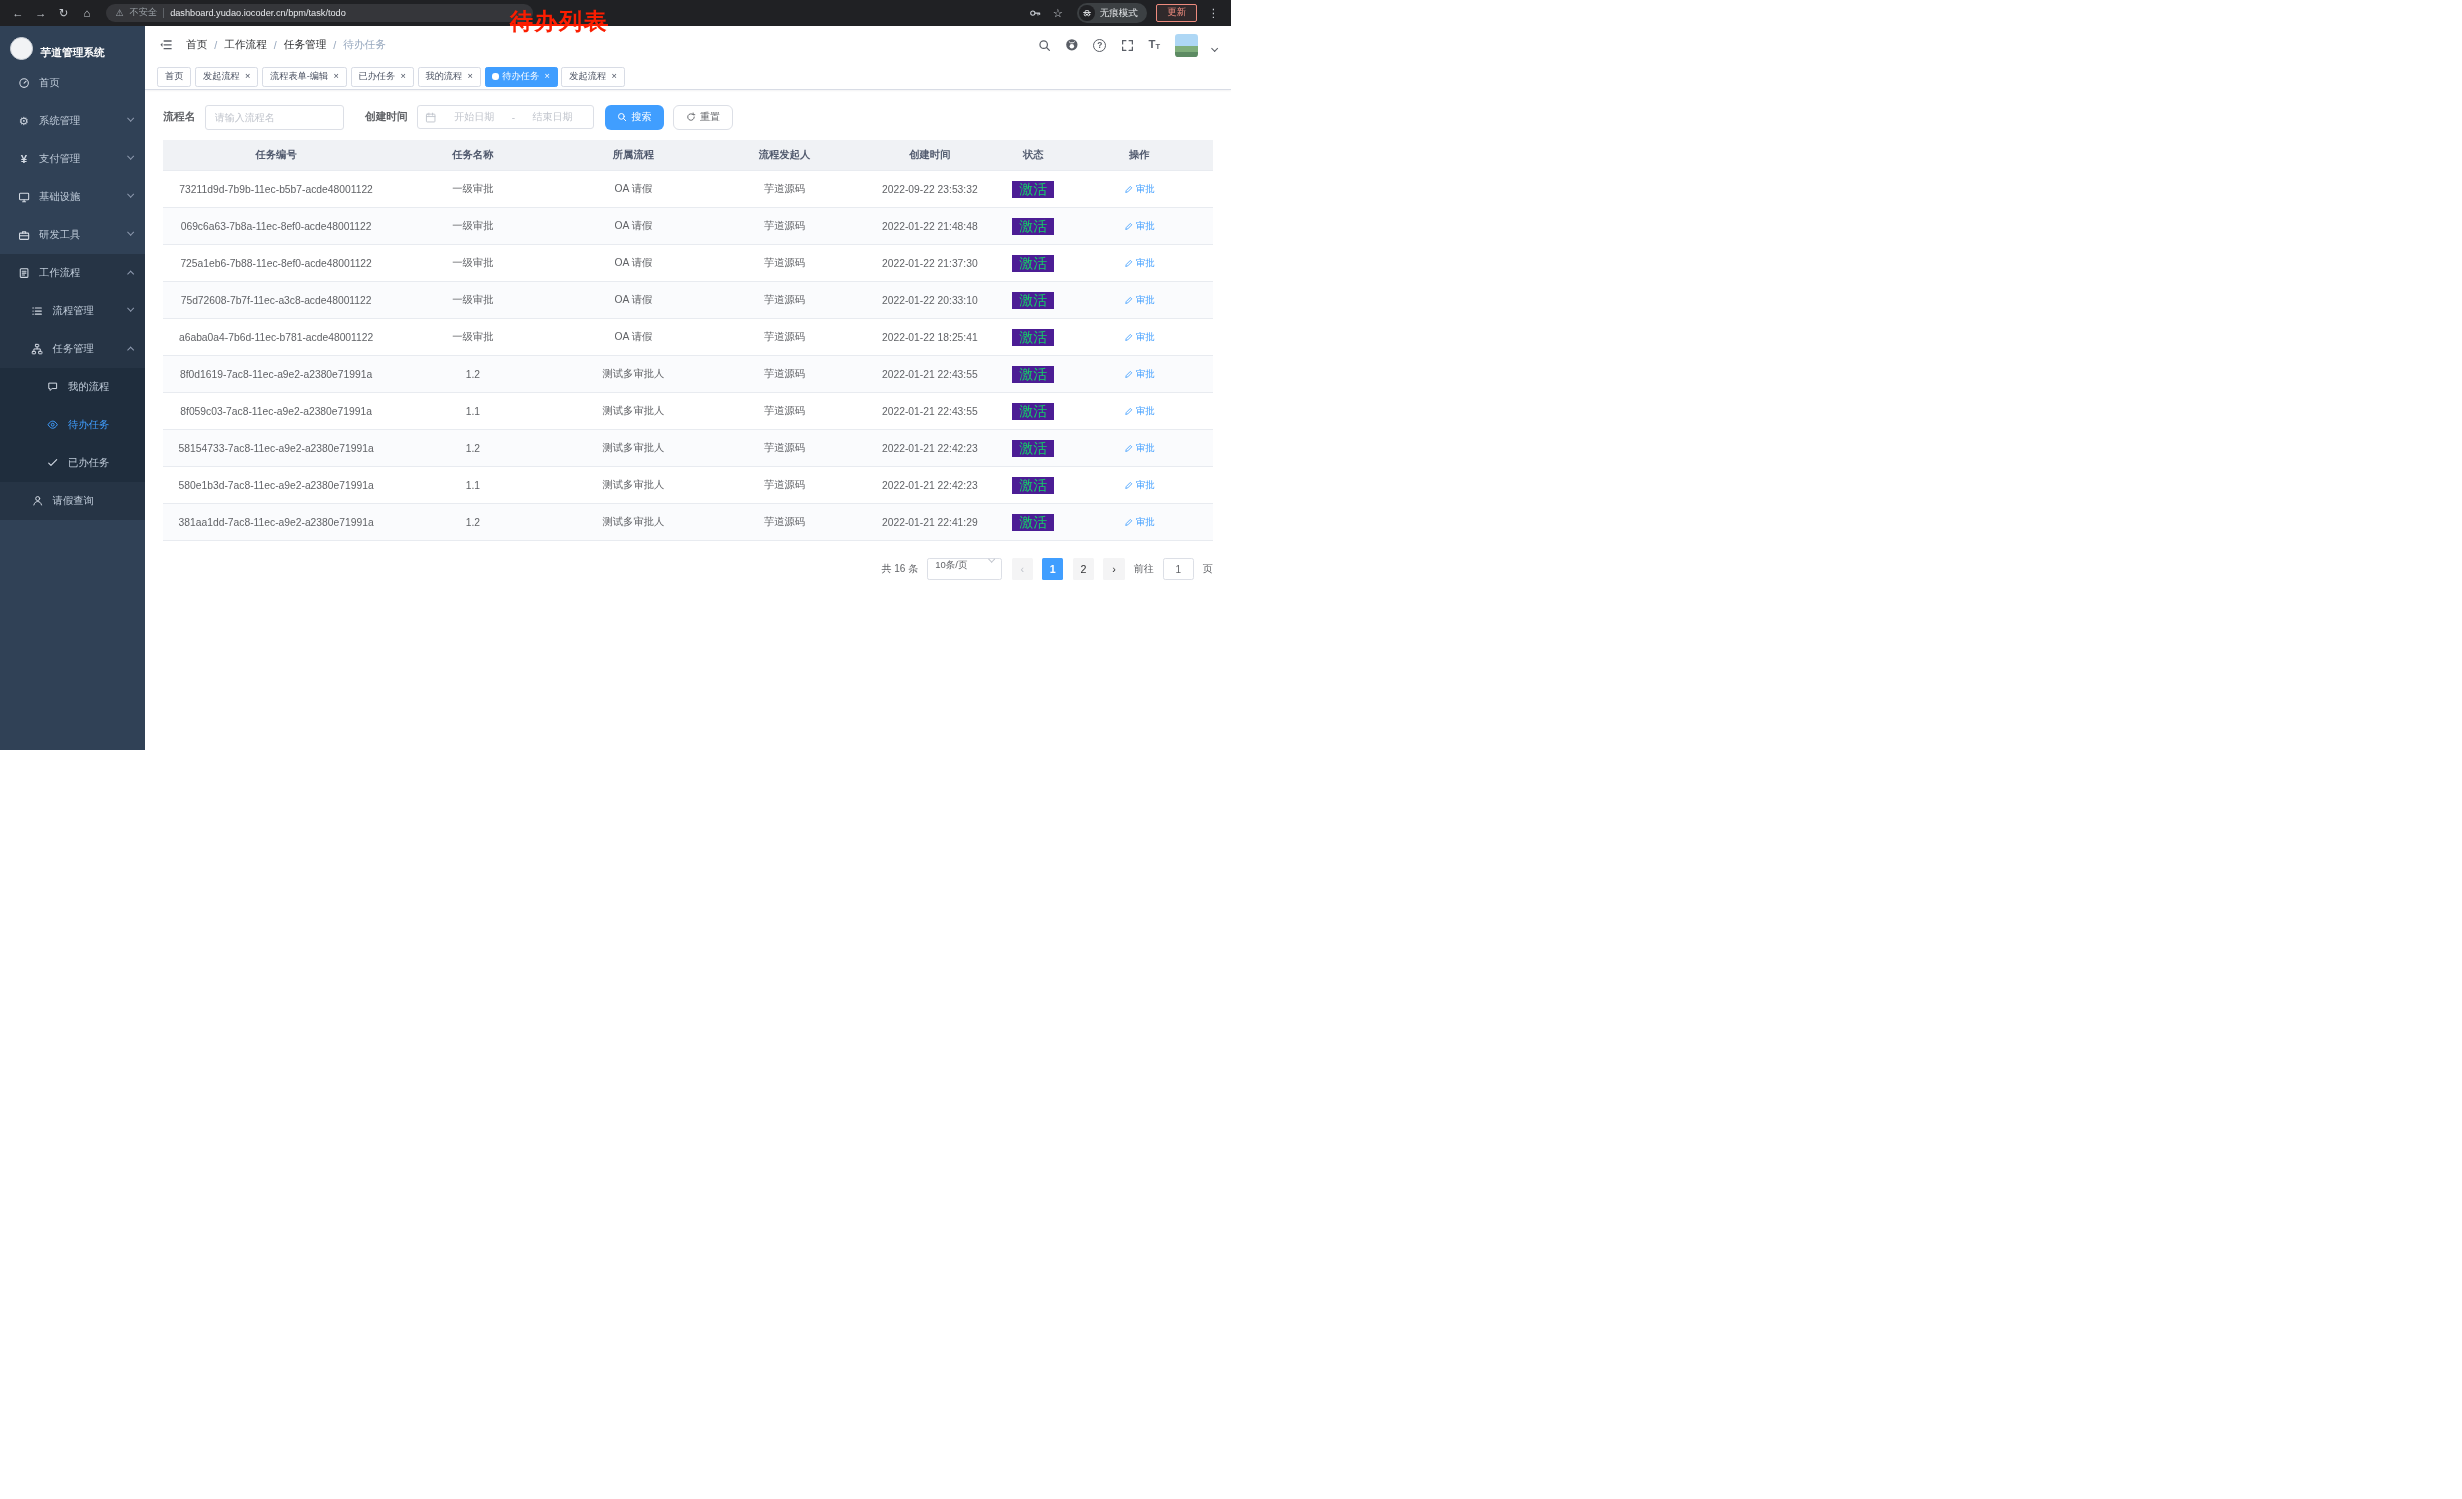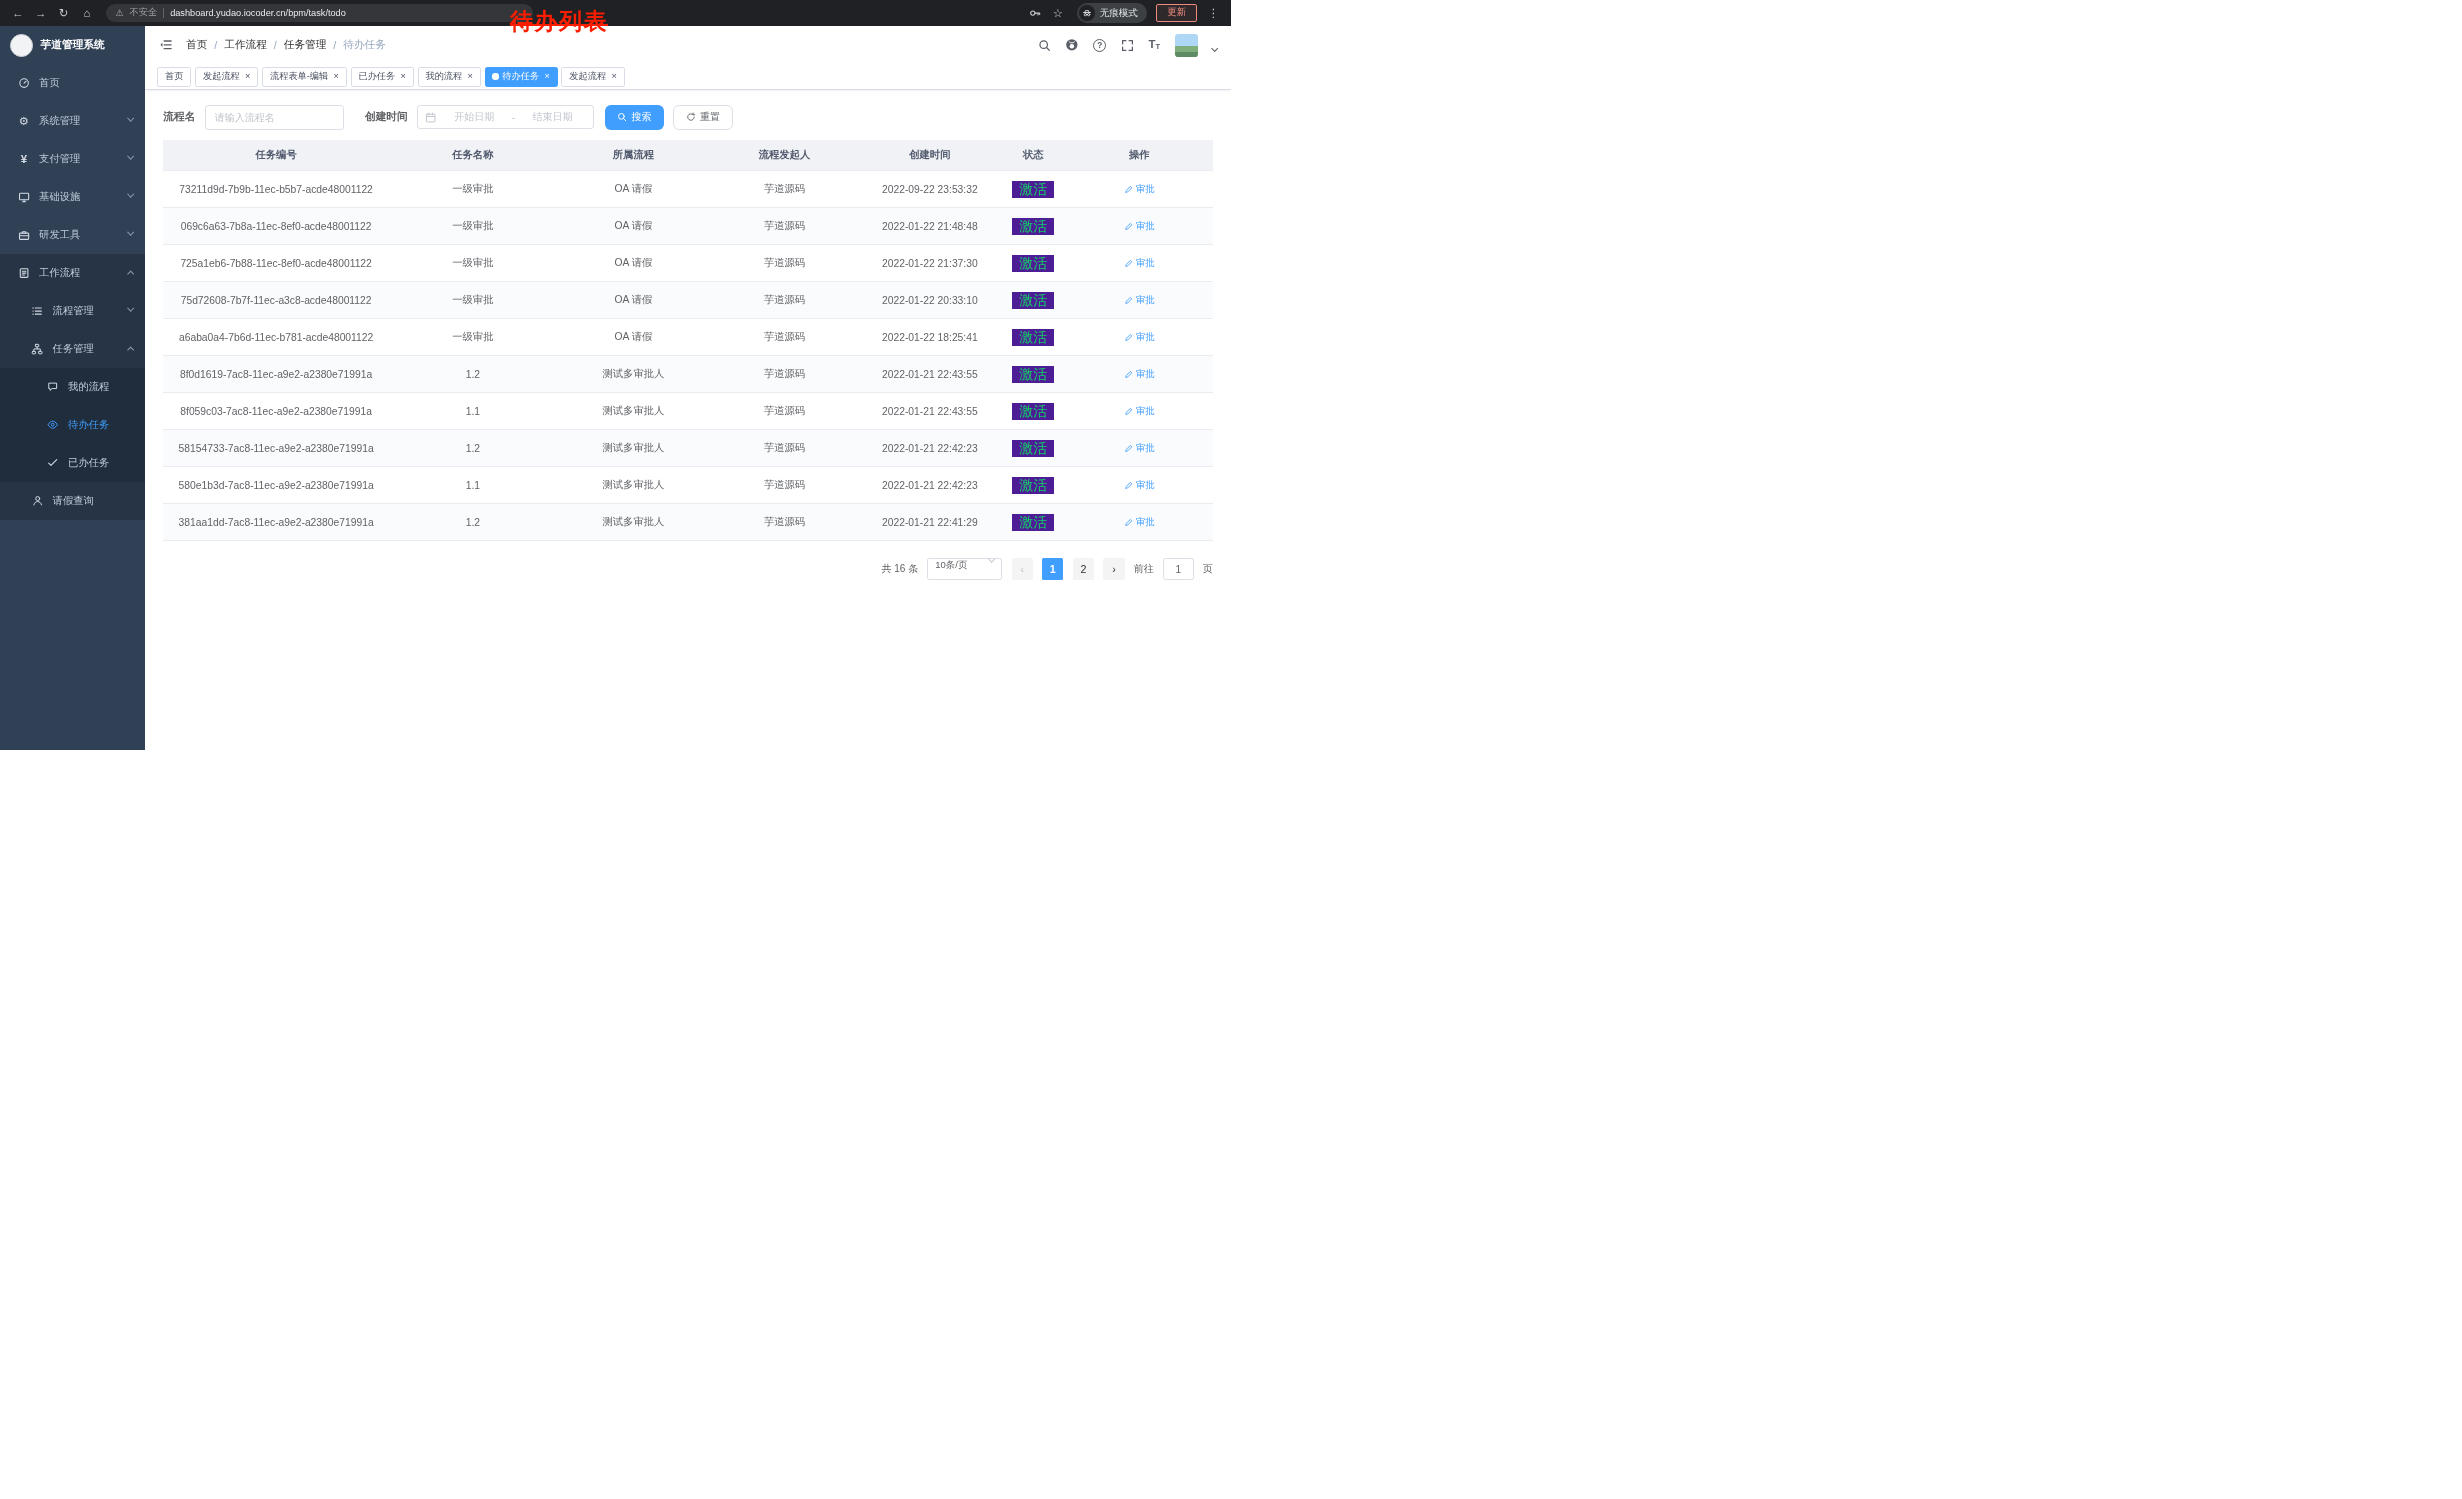--- a/index.html
+++ b/index.html
@@ -14,21 +14,21 @@
   .omnibox .sep{width:0.8px;height:9.2px;background:#5f6368}
   .omnibox .url{color:#e8eaed;white-space:nowrap}
   .annotation{position:absolute;left:510px;top:6.1px;font-size:23px;font-weight:700;color:#fb1d00;z-index:60;letter-spacing:1.5px;text-decoration:underline;text-decoration-thickness:1.5px;text-underline-offset:-4.6px;text-decoration-skip-ink:none}
   .bspacer{flex:1}
   .chip{display:flex;align-items:center;gap:5.3px;background:#3c4043;border-radius:10.7px;height:20px;padding:0 9.2px 0 2.3px;color:#e8eaed;font-size:9.5px;margin:0 6.1px}
   .chip .ccirc{width:15.3px;height:15.3px;border-radius:50%;background:#202124;display:flex;align-items:center;justify-content:center;color:#e8eaed}
   .update-pill{height:18.3px;padding:0 10px;border:0.8px solid #ee8b7e;border-radius:2px;color:#ee8b7e;font-size:9.5px;display:flex;align-items:center;background:rgba(238,139,126,.08);cursor:pointer;margin-right:3.1px}
 
   
   .sidebar{position:absolute;left:0;top:26px;bottom:0;width:145px;background:#304156;color:#bfcbd9;z-index:30;overflow:hidden}
-  .logo{height:38px;display:flex;align-items:center;gap:7.6px;padding:15px 10px}
+  .logo{height:38px;display:flex;align-items:flex-end;gap:7.6px;padding:4px 10px}
   .logo .lavatar{width:23px;height:23px;border-radius:50%;background:#f2f3f5;border:0.8px solid #cdd2d9;flex:0 0 auto}
   .logo .ltitle{color:#fff;font-size:10.7px;font-weight:700;white-space:nowrap}
   .mi{height:38px;display:flex;align-items:center;gap:8.4px;padding:0 12.2px 0 17px;font-size:10.3px;cursor:pointer;white-space:nowrap}
   .mi .micon{width:13.7px;display:flex;justify-content:center;align-items:center;color:#d3dae4;font-size:11.4px;flex:0 0 auto}
   .mi .mlabel{flex:0 1 auto}
   .chev{width:5.3px;height:5.3px;border-right:1.1px solid #8f9bb0;border-bottom:1.1px solid #8f9bb0;display:inline-block;flex:0 0 auto}
   .mi .chev{margin-left:auto}
   .chev.down{transform:rotate(45deg) translate(-1.5px,-1.5px)}
   .chev.up{transform:rotate(-135deg) translate(-0.8px,-0.8px)}
   .mi.hl{background:#263445}

